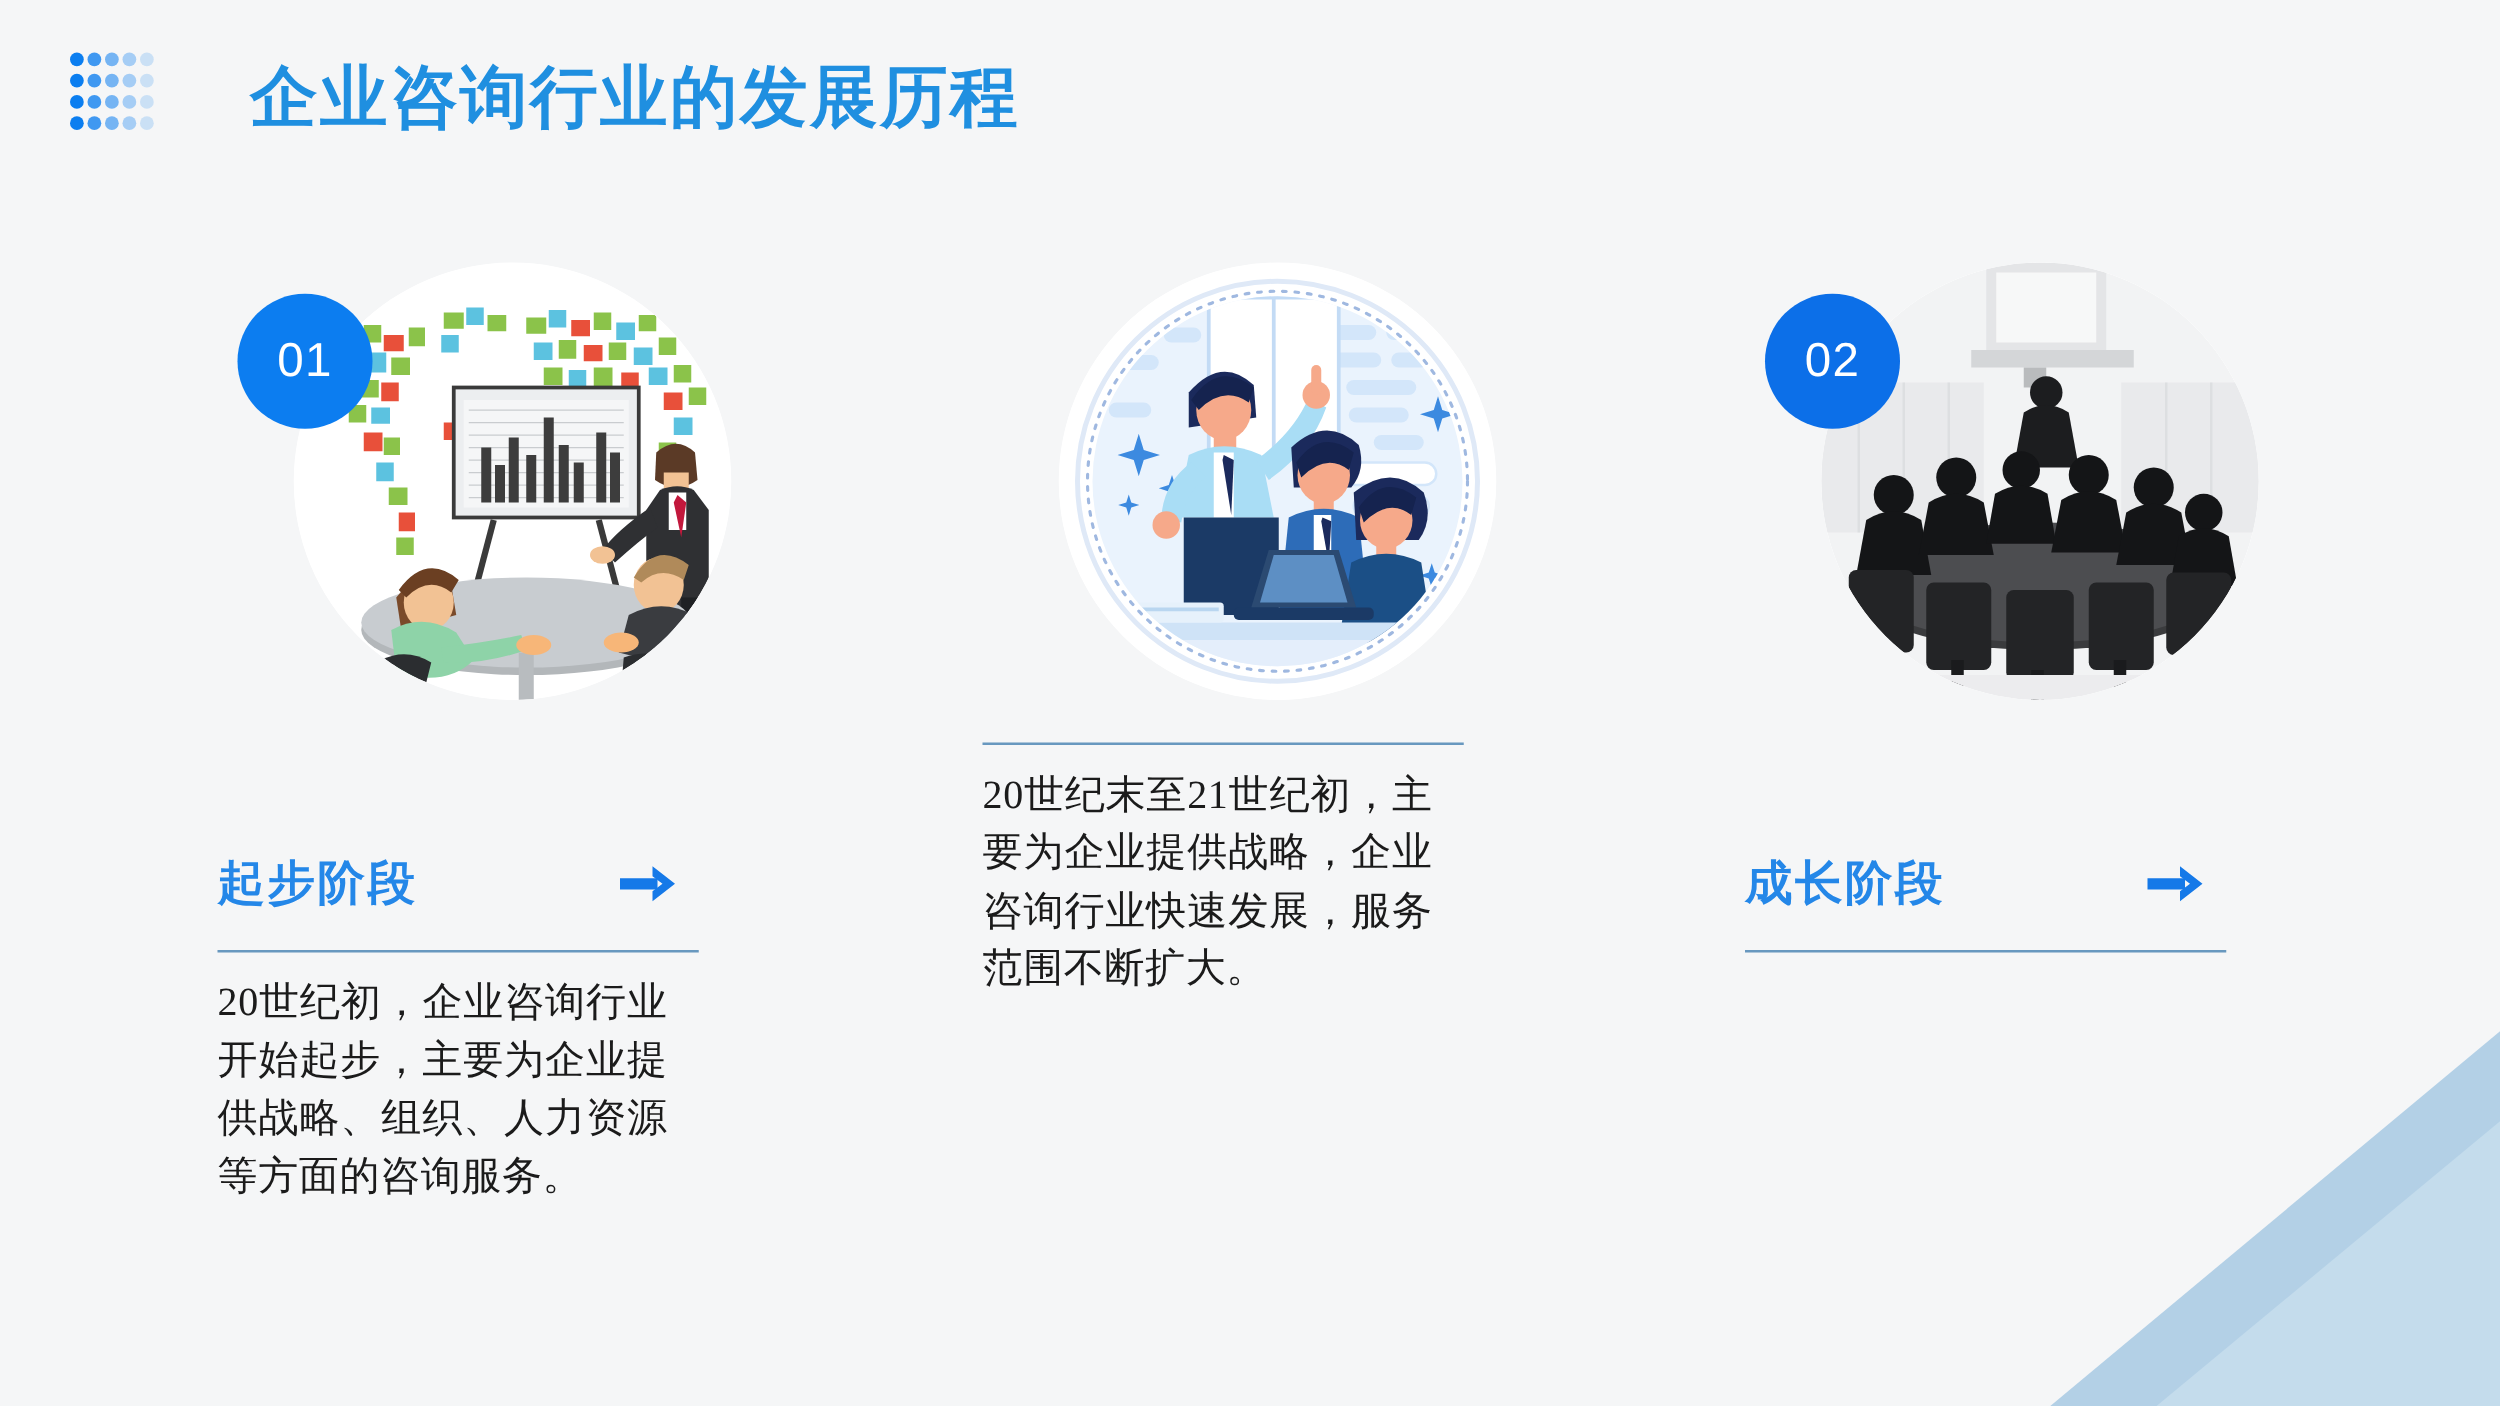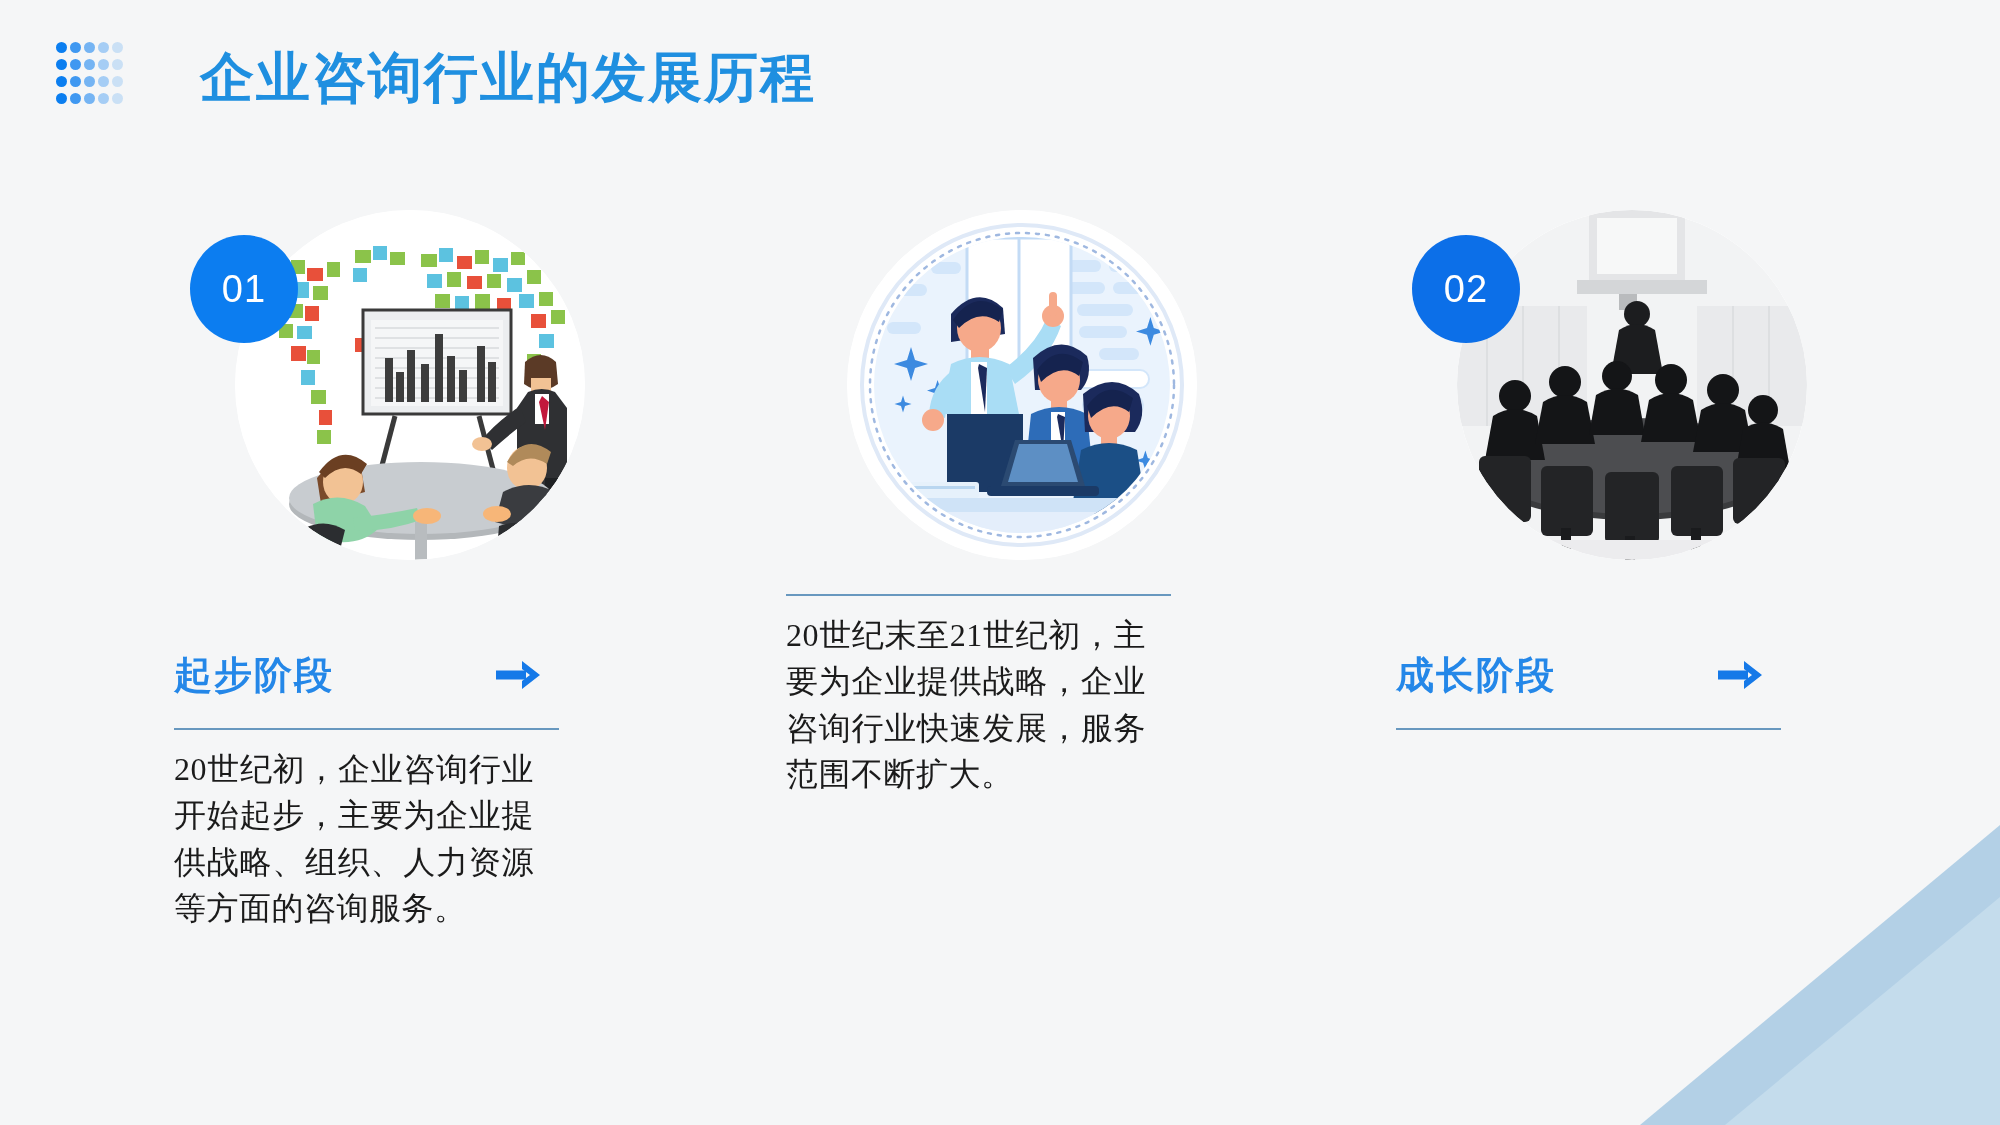--- a/index.html
+++ b/index.html
@@ -94,21 +94,21 @@
     color: #ffffff;
     font-family: Liberation Sans, sans-serif;
     font-size: 38px;
     letter-spacing: 1px;
     z-index: 3;
   }
 
   
   .title-row {
     position: relative;
-    margin-top: 76px;
+    margin-top: 108px;
     margin-left: 6px;
     width: 388px;
     height: 58px;
     display: flex;
     align-items: center;
     justify-content: space-between;
   }
   .card-title {
     font-family: "Liberation Serif", serif;
     font-size: 38px;

